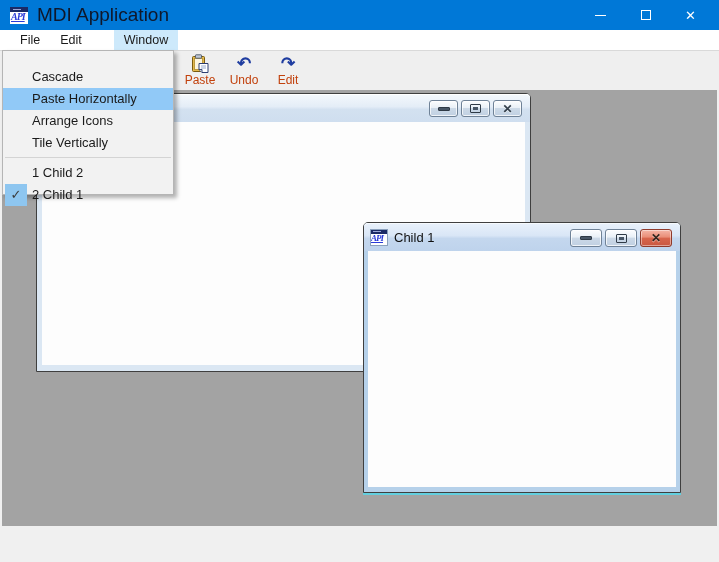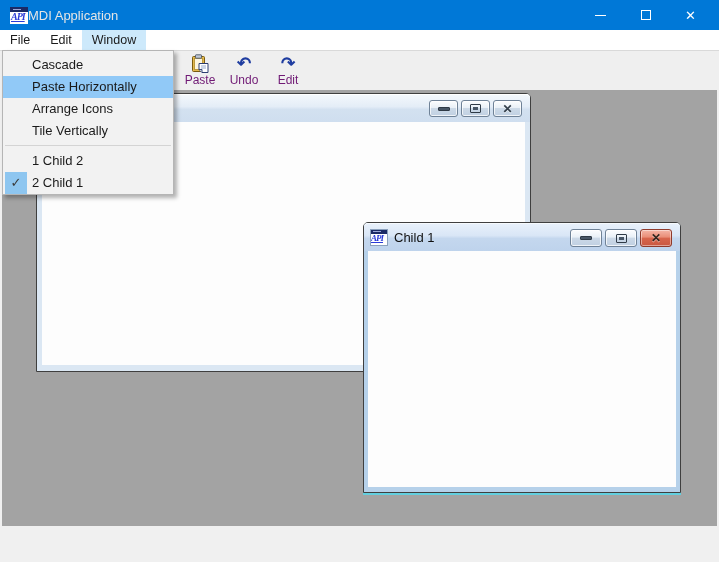--- a/index.html
+++ b/index.html
@@ -20,45 +20,45 @@
     width: 18px; height: 17px; margin-left: 10px; background: #ffffff;
     position: relative; overflow: hidden; flex: 0 0 auto;
   }
   .app-icon .bar { position: absolute; left: 0; top: 0; right: 0; height: 5px; background: #1b2a66; }
   .app-icon .bar::after { content: ""; position: absolute; left: 3px; top: 2px; width: 8px; height: 1px; background: #9aa6d8; }
   .app-icon .txt {
     position: absolute; left: 1px; top: 4px; font-style: italic; font-weight: bold;
     font-size: 10px; color: #2a3bd8; text-decoration: underline; letter-spacing: -1px;
     font-family: "Liberation Serif", serif;
   }
-  .title-text { color: #e5e5e5; font-size: 13px; }
+  .title-text { color: #0f172a; font-size: 19px; margin-left: 9px; }
   .caption-buttons { position: absolute; right: 6px; top: 0; height: 30px; display: flex; }
   .cap-btn { width: 45px; height: 30px; display: flex; align-items: center; justify-content: center; }
   .glyph-min-main { width: 11px; height: 1px; background: #ffffff; }
   .glyph-max-main { width: 10px; height: 10px; border: 1px solid #ffffff; }
   .glyph-close-main { color: #ffffff; font-size: 13px; line-height: 1; }
 
   
   .menubar {
     position: absolute; left: 0; top: 30px; width: 719px; height: 20px;
-    background: #ffffff; display: flex; align-items: stretch; padding-left: 0;
+    background: #ffffff; display: flex; align-items: stretch; padding-left: 10px;
     font-size: 12.5px; color: #1a1a1a;
   }
   .menubar-item { padding: 0 10px; display: flex; align-items: center; }
-  .menubar-item.open { background: #cde9fb; }
+  .menubar-item.open { background: #cde9fb; margin-left: 22px; }
 
   
   .toolbar {
     position: absolute; left: 0; top: 50px; width: 719px; height: 40px;
     background: #efefef; border-top: 1px solid #d9d9d9;
   }
   .toolbar-buttons { position: absolute; left: 178px; top: 2px; display: flex; }
   .tb-btn { width: 44px; height: 37px; display: flex; flex-direction: column; align-items: center; justify-content: flex-start; }
   .tb-icon { height: 21px; display: flex; align-items: center; justify-content: center; }
-  .tb-label { font-size: 12px; color: #701a75; line-height: 13px; }
+  .tb-label { font-size: 12px; color: #c2410c; line-height: 13px; }
   .arrow-glyph { font-size: 17px; line-height: 17px; color: #1f3da0; font-weight: bold; }
 
   
   .mdi {
     position: absolute; left: 2px; top: 90px; width: 715px; height: 436px;
     background: #a3a3a3; overflow: hidden;
   }
 
   
   .child-window { position: absolute; border: 1px solid #3f3f3f; border-radius: 5px 5px 0 0; }
@@ -111,21 +111,21 @@
                        text-shadow: 0 1px 0 rgba(255,255,255,0.6); }
   .win7-btn.red .glyph-close-child { color: #33261f; text-shadow: 0 1px 0 rgba(255,255,255,0.5); }
   .child-body { position: absolute; background: #fdfdfd; }
   .child-back .child-body  { left: 5px; right: 5px; top: 28px; bottom: 6px; }
   .child-front .child-body { left: 4px; right: 4px; top: 28px; bottom: 5px; }
 
   
   .dropdown {
     position: absolute; left: 2px; top: 50px; width: 172px; height: 145px;
     background: #f2f2f2; border: 1px solid #b5b5b5; z-index: 100;
-    box-shadow: 3px 3px 4px rgba(0,0,0,0.30); padding-top: 3px;
+    box-shadow: 3px 3px 4px rgba(0,0,0,0.30); padding-top: 15px;
     font-size: 13px; color: #1a1a1a;
   }
   .menu-item { height: 22px; line-height: 22px; padding-left: 29px; position: relative; }
   .menu-item.highlighted { background: #91c9f7; }
   .menu-sep { height: 1px; background: #d4d4d4; margin: 3px 2px 4px 2px; }
   .menu-check {
     position: absolute; left: 2px; top: 0; width: 22px; height: 22px;
     background: #8ec6f0; display: flex; align-items: center; justify-content: center;
     font-size: 13px; color: #3a3a3a;
   }

